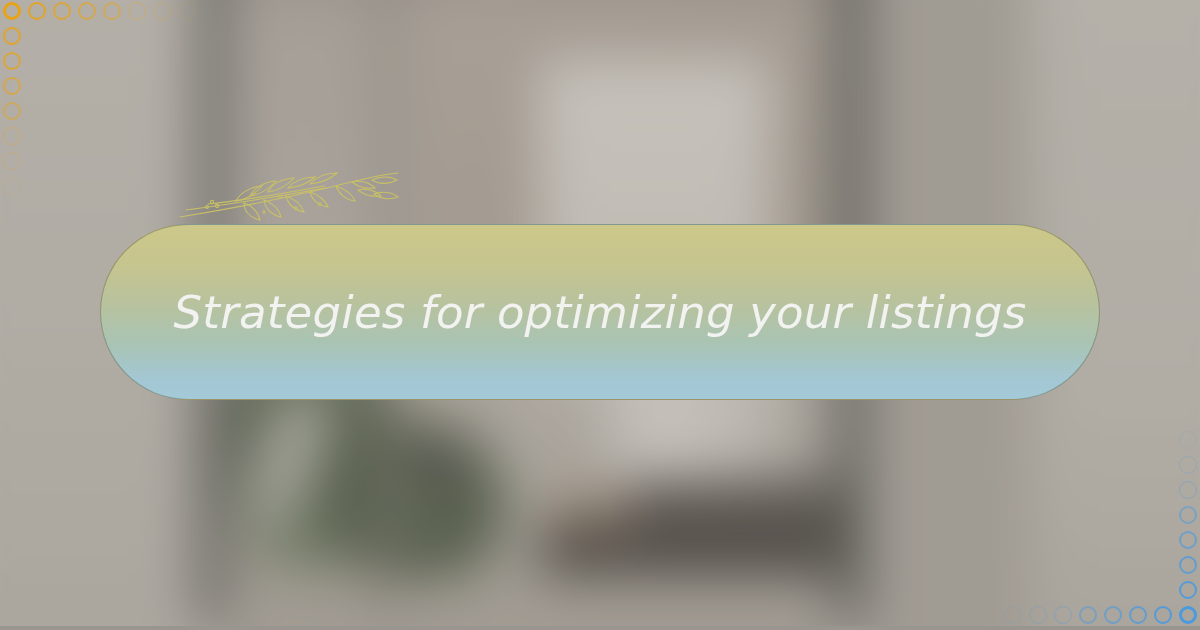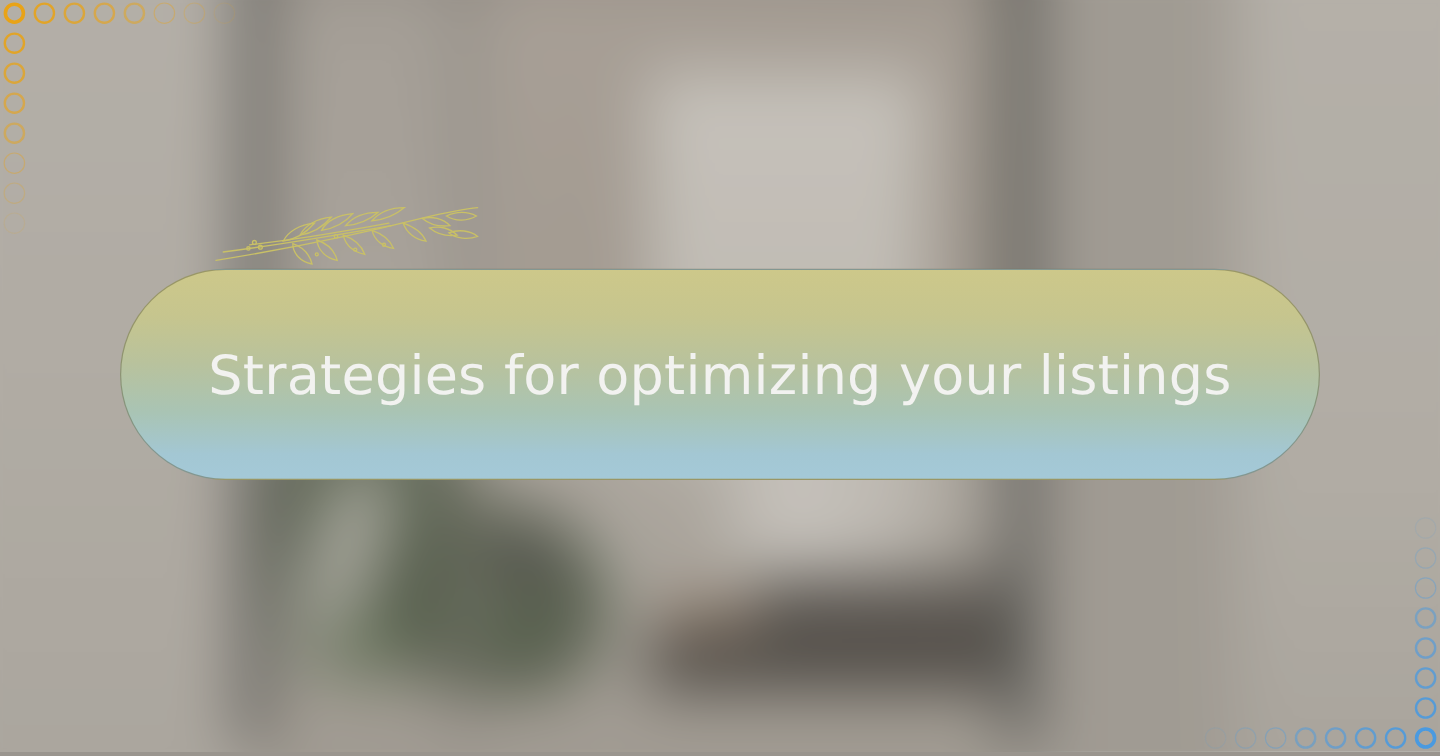--- a/index.html
+++ b/index.html
@@ -6,20 +6,21 @@
   html, body {
     width:1200px; height:630px;
     font-family:"Liberation Sans", sans-serif;
     overflow:hidden;
     background:#9a958e;
   }
   #stage {
     position:relative;
     width:1200px; height:626px;
     overflow:hidden;
+    font-style:italic;
   }
 
   
   #photo {
     position:absolute; inset:-60px;
     filter: blur(26px) saturate(0.85);
   }
   .bgbase {
     position:absolute; inset:0;
     background:#a9a49c;

